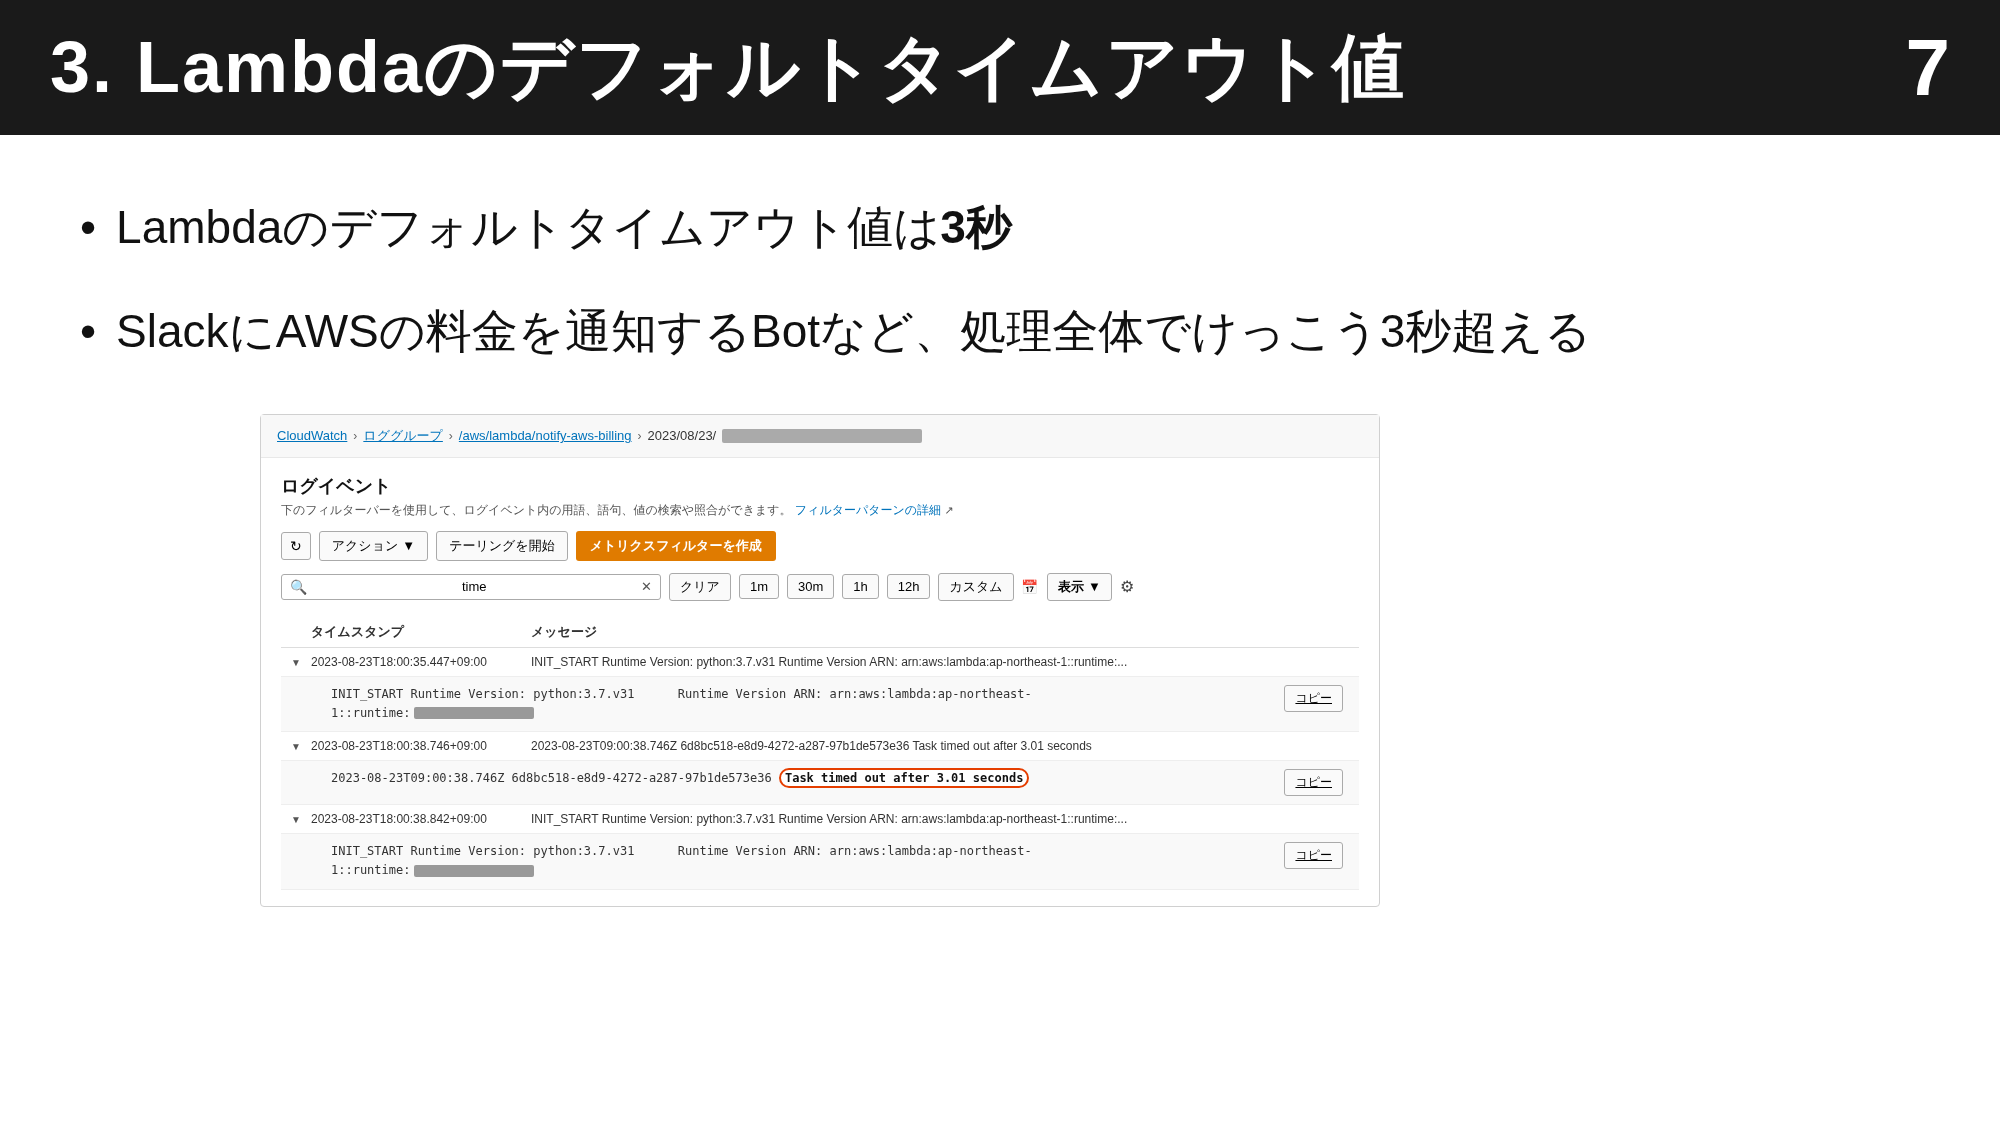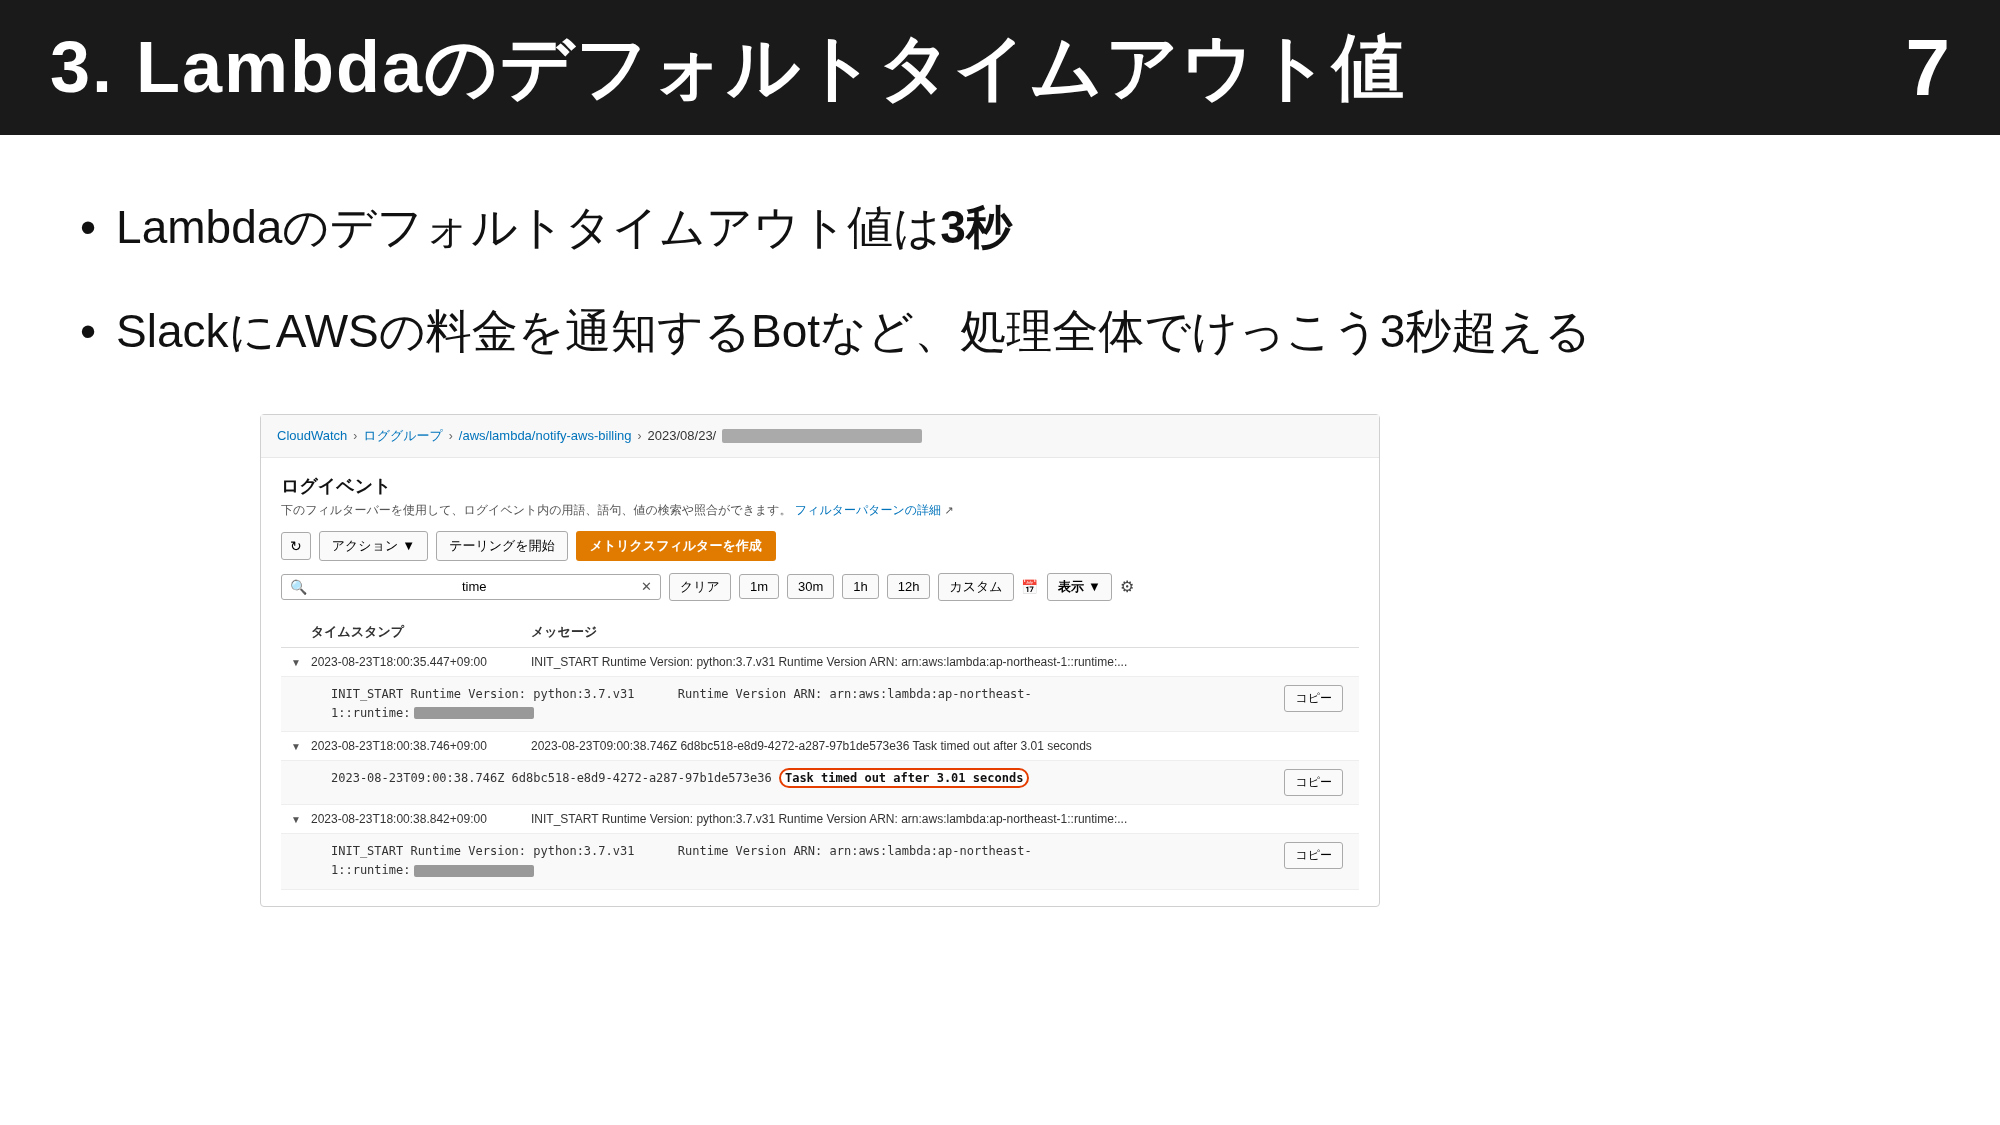--- a/index.html
+++ b/index.html
@@ -81,20 +81,21 @@
       padding: 12px 16px;
       font-size: 13px;
       background: #f8f8f8;
       border-bottom: 1px solid #e8e8e8;
       gap: 6px;
     }
 
     .breadcrumb-link {
       color: #0073bb;
       cursor: pointer;
+      text-decoration: underline;
     }
 
     .breadcrumb-separator {
       color: #666;
       font-size: 12px;
     }
 
     .breadcrumb-current {
       color: #333;
     }
@@ -293,20 +294,21 @@
 
     .cw-copy-btn {
       border: 1px solid #aaa;
       background: #fafafa;
       padding: 4px 10px;
       border-radius: 3px;
       font-size: 12px;
       cursor: pointer;
       margin-left: 20px;
       flex-shrink: 0;
+      text-decoration: underline;
     }
 
     .timed-out-highlight {
       border: 2px solid #e53e00;
       border-radius: 10px;
       padding: 1px 4px;
       color: #111;
       background: #fff;
       font-weight: bold;
     }

